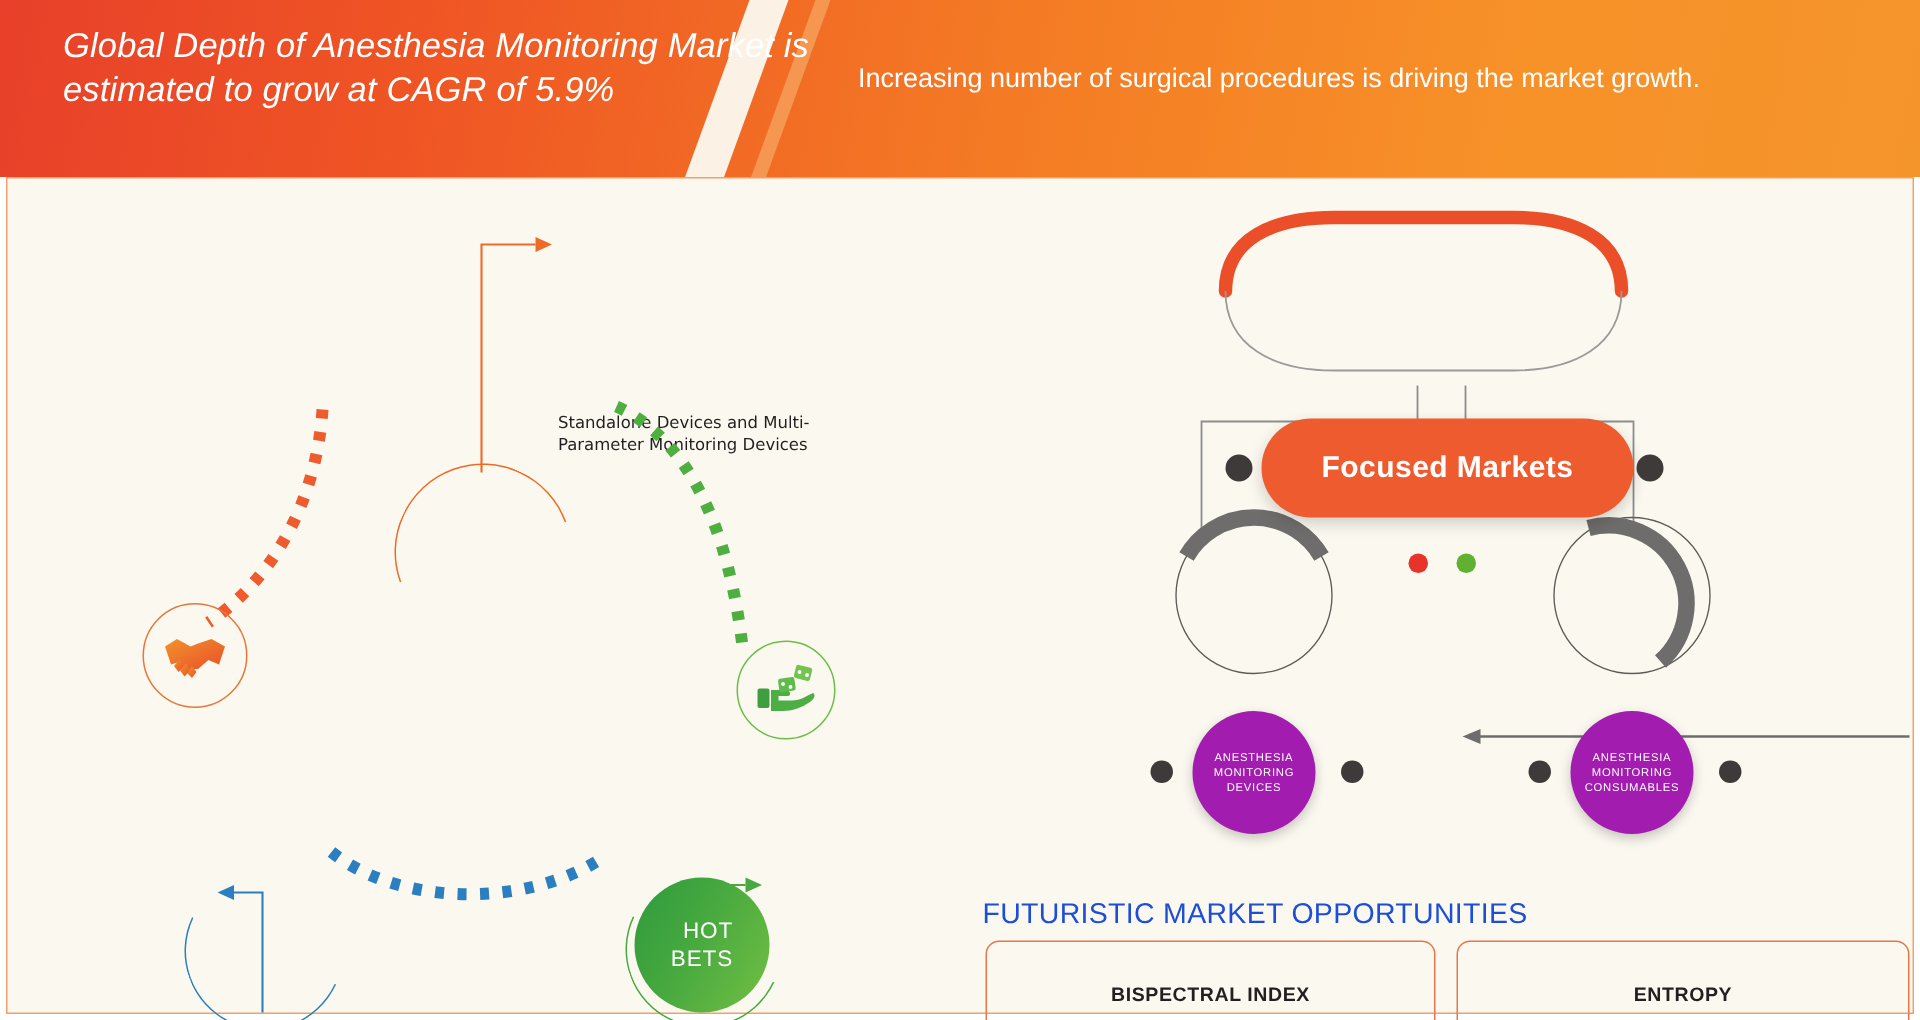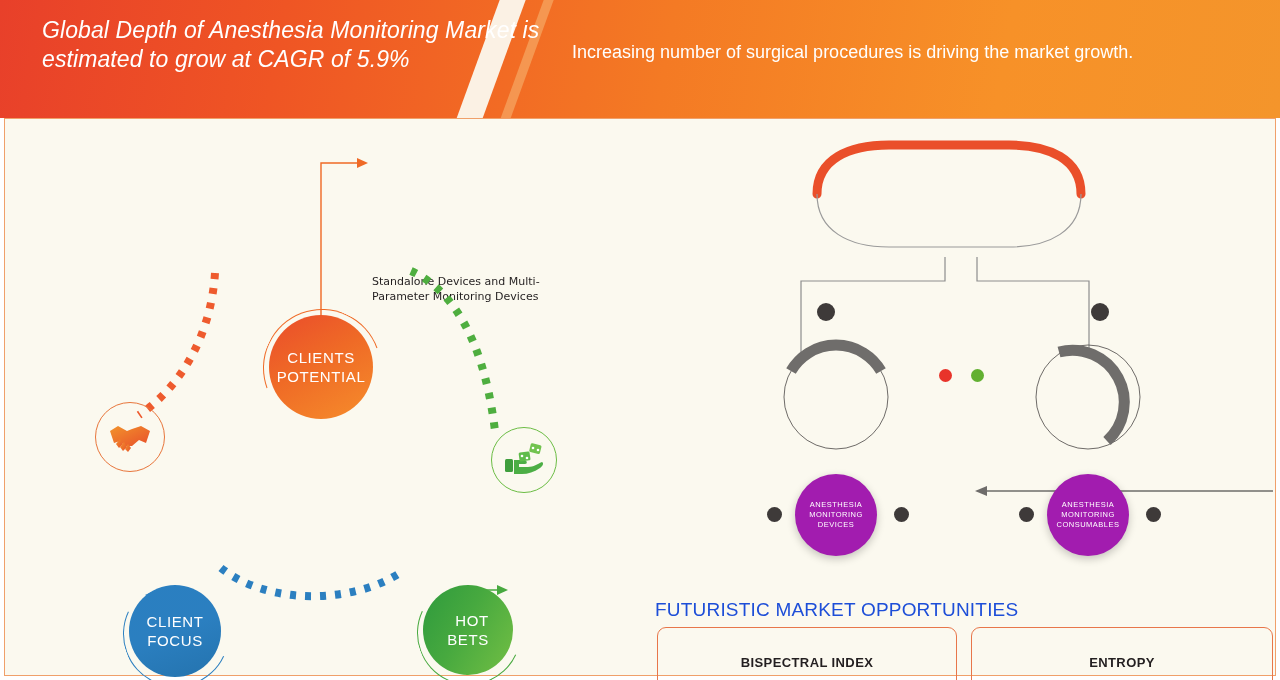--- a/index.html
+++ b/index.html
@@ -292,28 +292,22 @@
       <polygon points="492,466 503,471 492,476" fill="#47a93f"></polygon>
 
       <path d="M142,290 C146,228 176,176 218,148" fill="none" stroke="#ee5b2e" stroke-width="8" stroke-linecap="butt" stroke-dasharray="6 9" transform="translate(0,0) rotate(180 176 222)"></path>
 
       <path d="M406,152 C442,168 478,212 490,312" fill="none" stroke="#4eae3f" stroke-width="8" stroke-linecap="butt" stroke-dasharray="6 9"></path>
 
       <path d="M216,449 C262,486 348,486 398,452" fill="none" stroke="#2b7fc0" stroke-width="8" stroke-linecap="butt" stroke-dasharray="6 9"></path>
     </svg>
 
     <div class="node-ring" id="ring-clients"></div>
-    <div class="node" id="node-clients">
-      <span>CLIENTS<br>POTENTIAL</span>
-    </div>
 
     <div class="node-ring" id="ring-clientfocus"></div>
-    <div class="node" id="node-clientfocus">
-      <span>CLIENT<br>FOCUS</span>
-    </div>
 
     <div class="node-ring" id="ring-hotbets"></div>
     <div class="node" id="node-hotbets">
       <span>HOT<br>BETS</span>
     </div>
 
     <div class="icon-circle" id="icon-handshake">
       <svg width="44" height="36" viewBox="0 0 44 36">
         <defs>
           <linearGradient id="gHand" x1="0" y1="0" x2="1" y2="1">
@@ -355,20 +349,23 @@
       <circle cx="219" cy="278" r="52" fill="none" stroke="#5d5a58" stroke-width="0.9"></circle>
       <path d="M174,252 A52,52 0 0 1 264,252" fill="none" stroke="#6f6d6b" stroke-width="11" stroke-linecap="butt"></path>
 
       <circle cx="471" cy="278" r="52" fill="none" stroke="#5d5a58" stroke-width="0.9"></circle>
       <path d="M442,233 A52,52 0 0 1 490,322" fill="none" stroke="#6f6d6b" stroke-width="11" stroke-linecap="butt"></path>
 
       <line x1="656" y1="372" x2="366" y2="372" stroke="#6e6c6a" stroke-width="1.6"></line>
       <polygon points="358,372 370,367 370,377" fill="#6e6c6a"></polygon>
     </svg>
 
+    <div class="pill">
+      <span>Focused Markets</span>
+    </div>
     <div class="pill-dot" id="pill-dot-left"></div>
     <div class="pill-dot" id="pill-dot-right"></div>
 
     <div class="branch-dot" id="branch-dot-red"></div>
     <div class="branch-dot" id="branch-dot-green"></div>
 
     <div class="gray-node" id="gray-node-1">
       <span>ANESTHESIA<br>MONITORING<br>DEVICES</span>
     </div>
     <div class="gray-node" id="gray-node-2">

